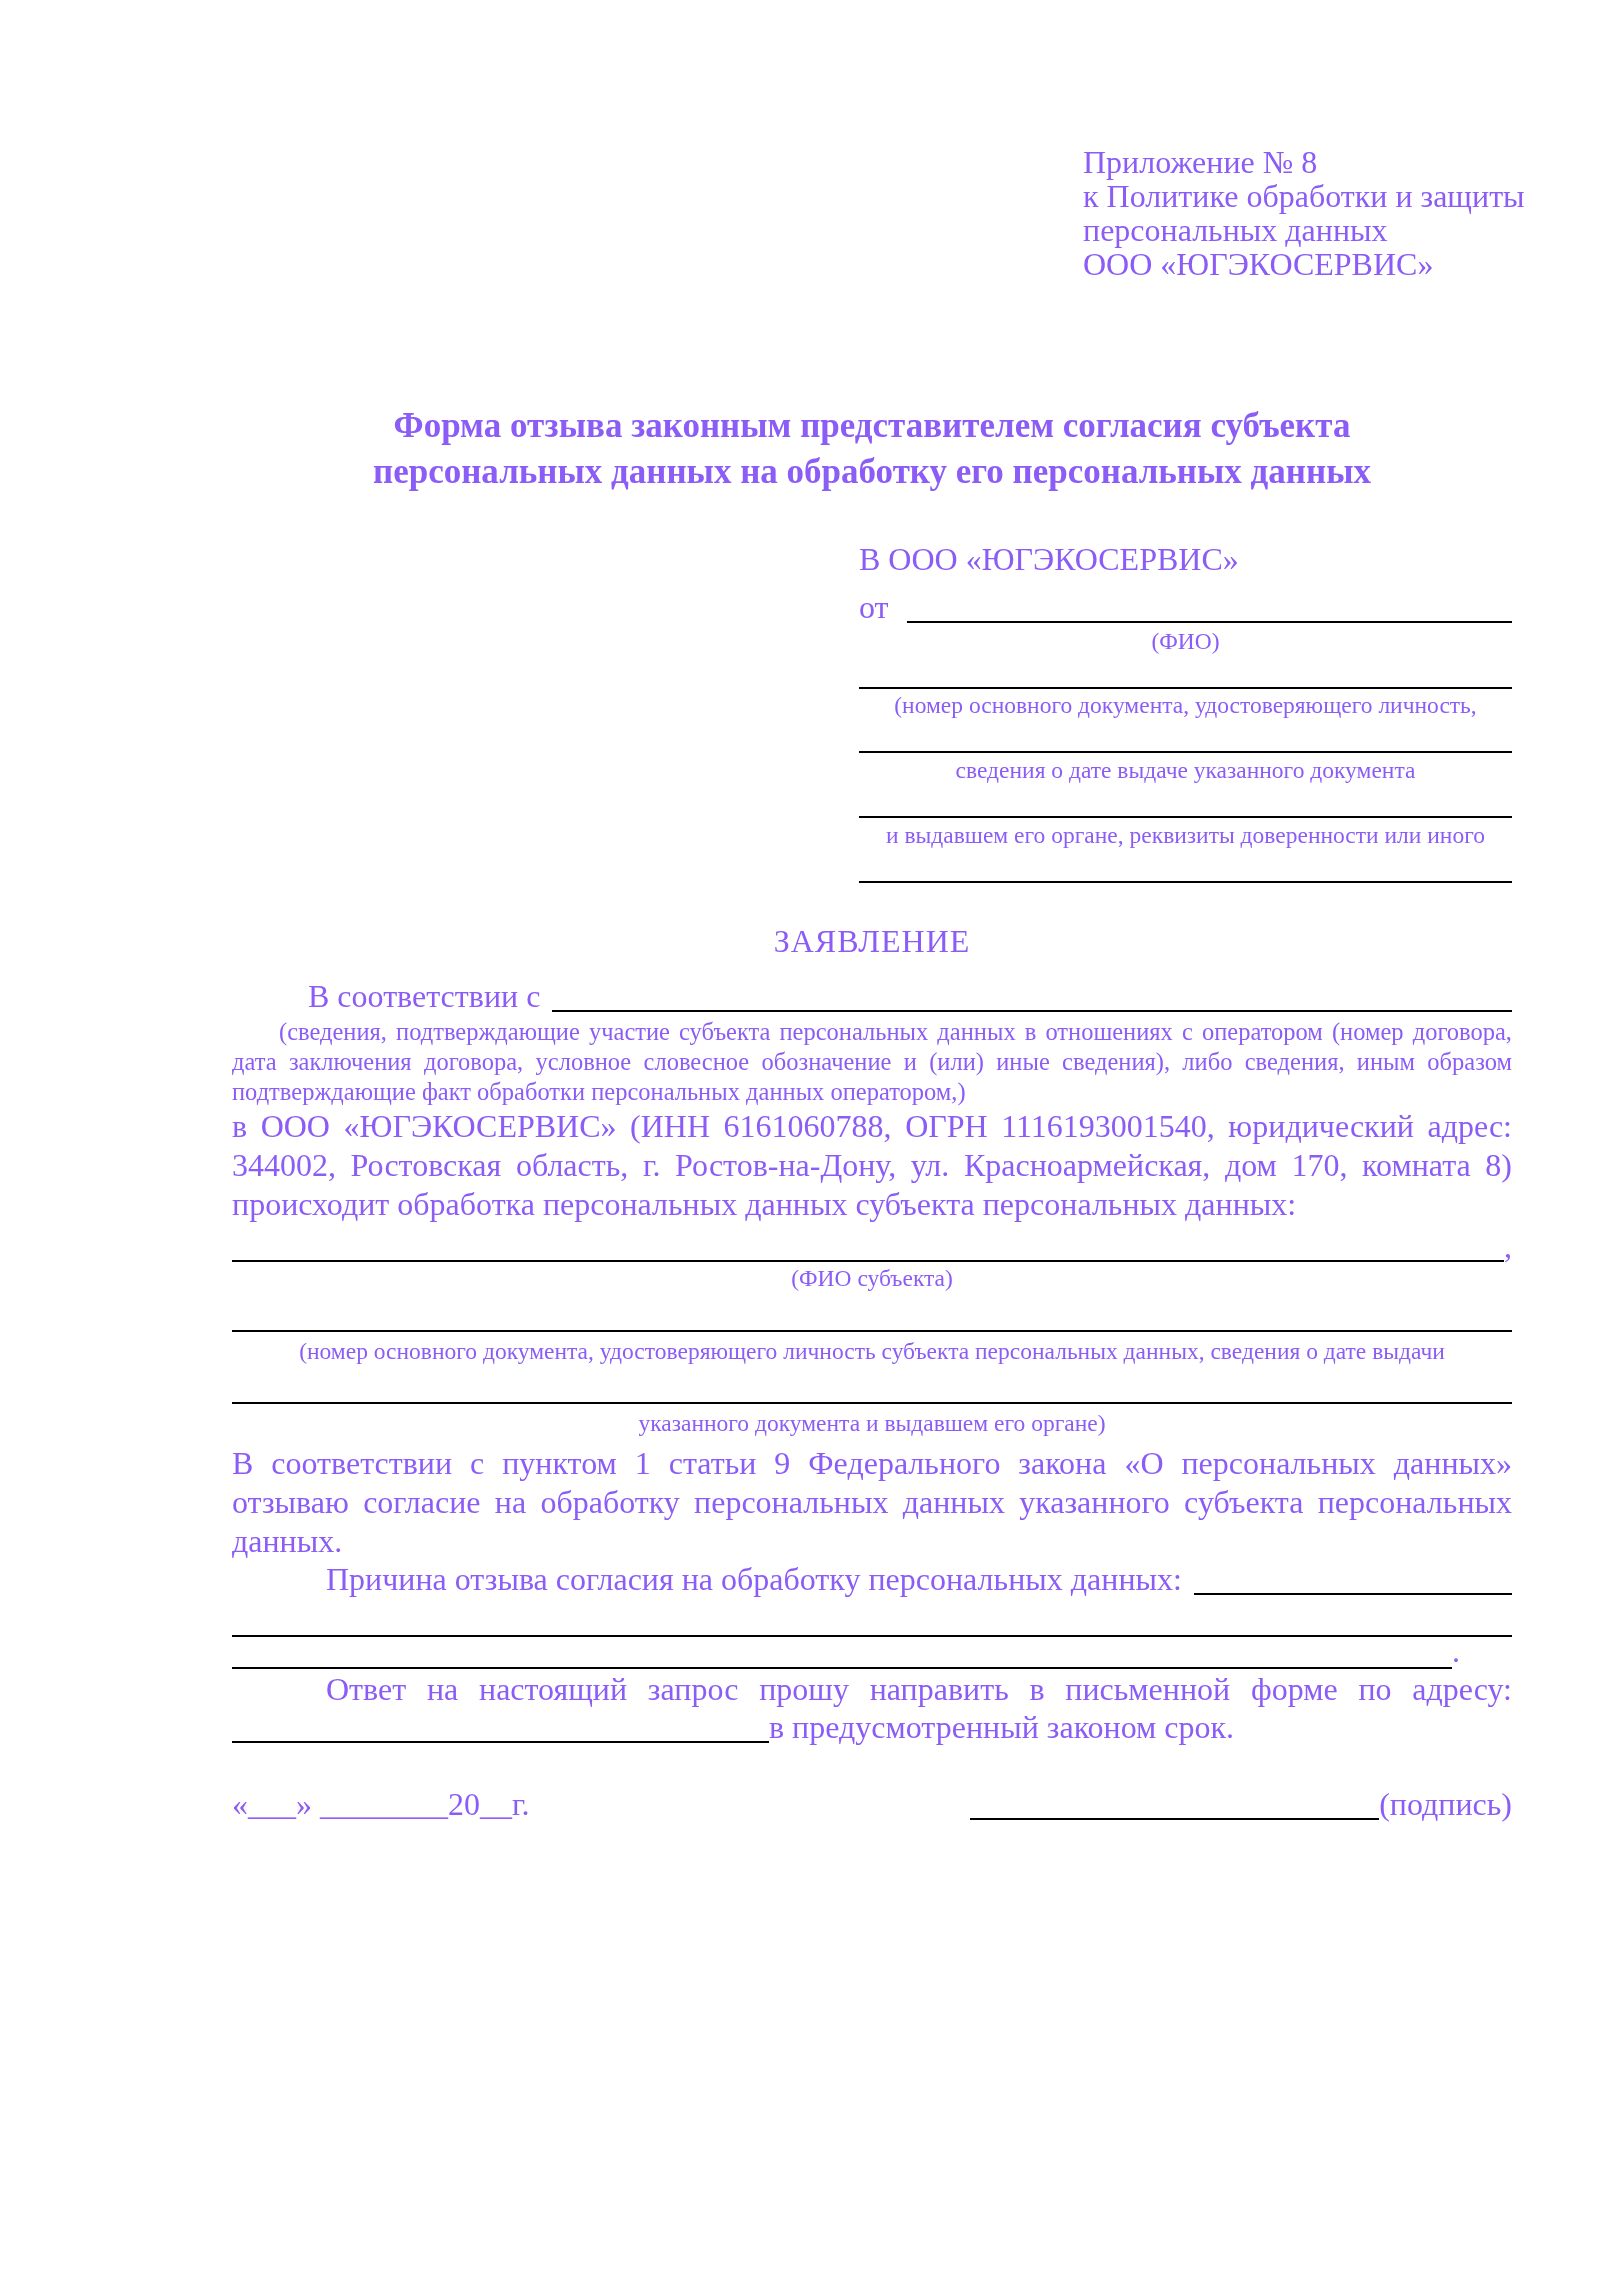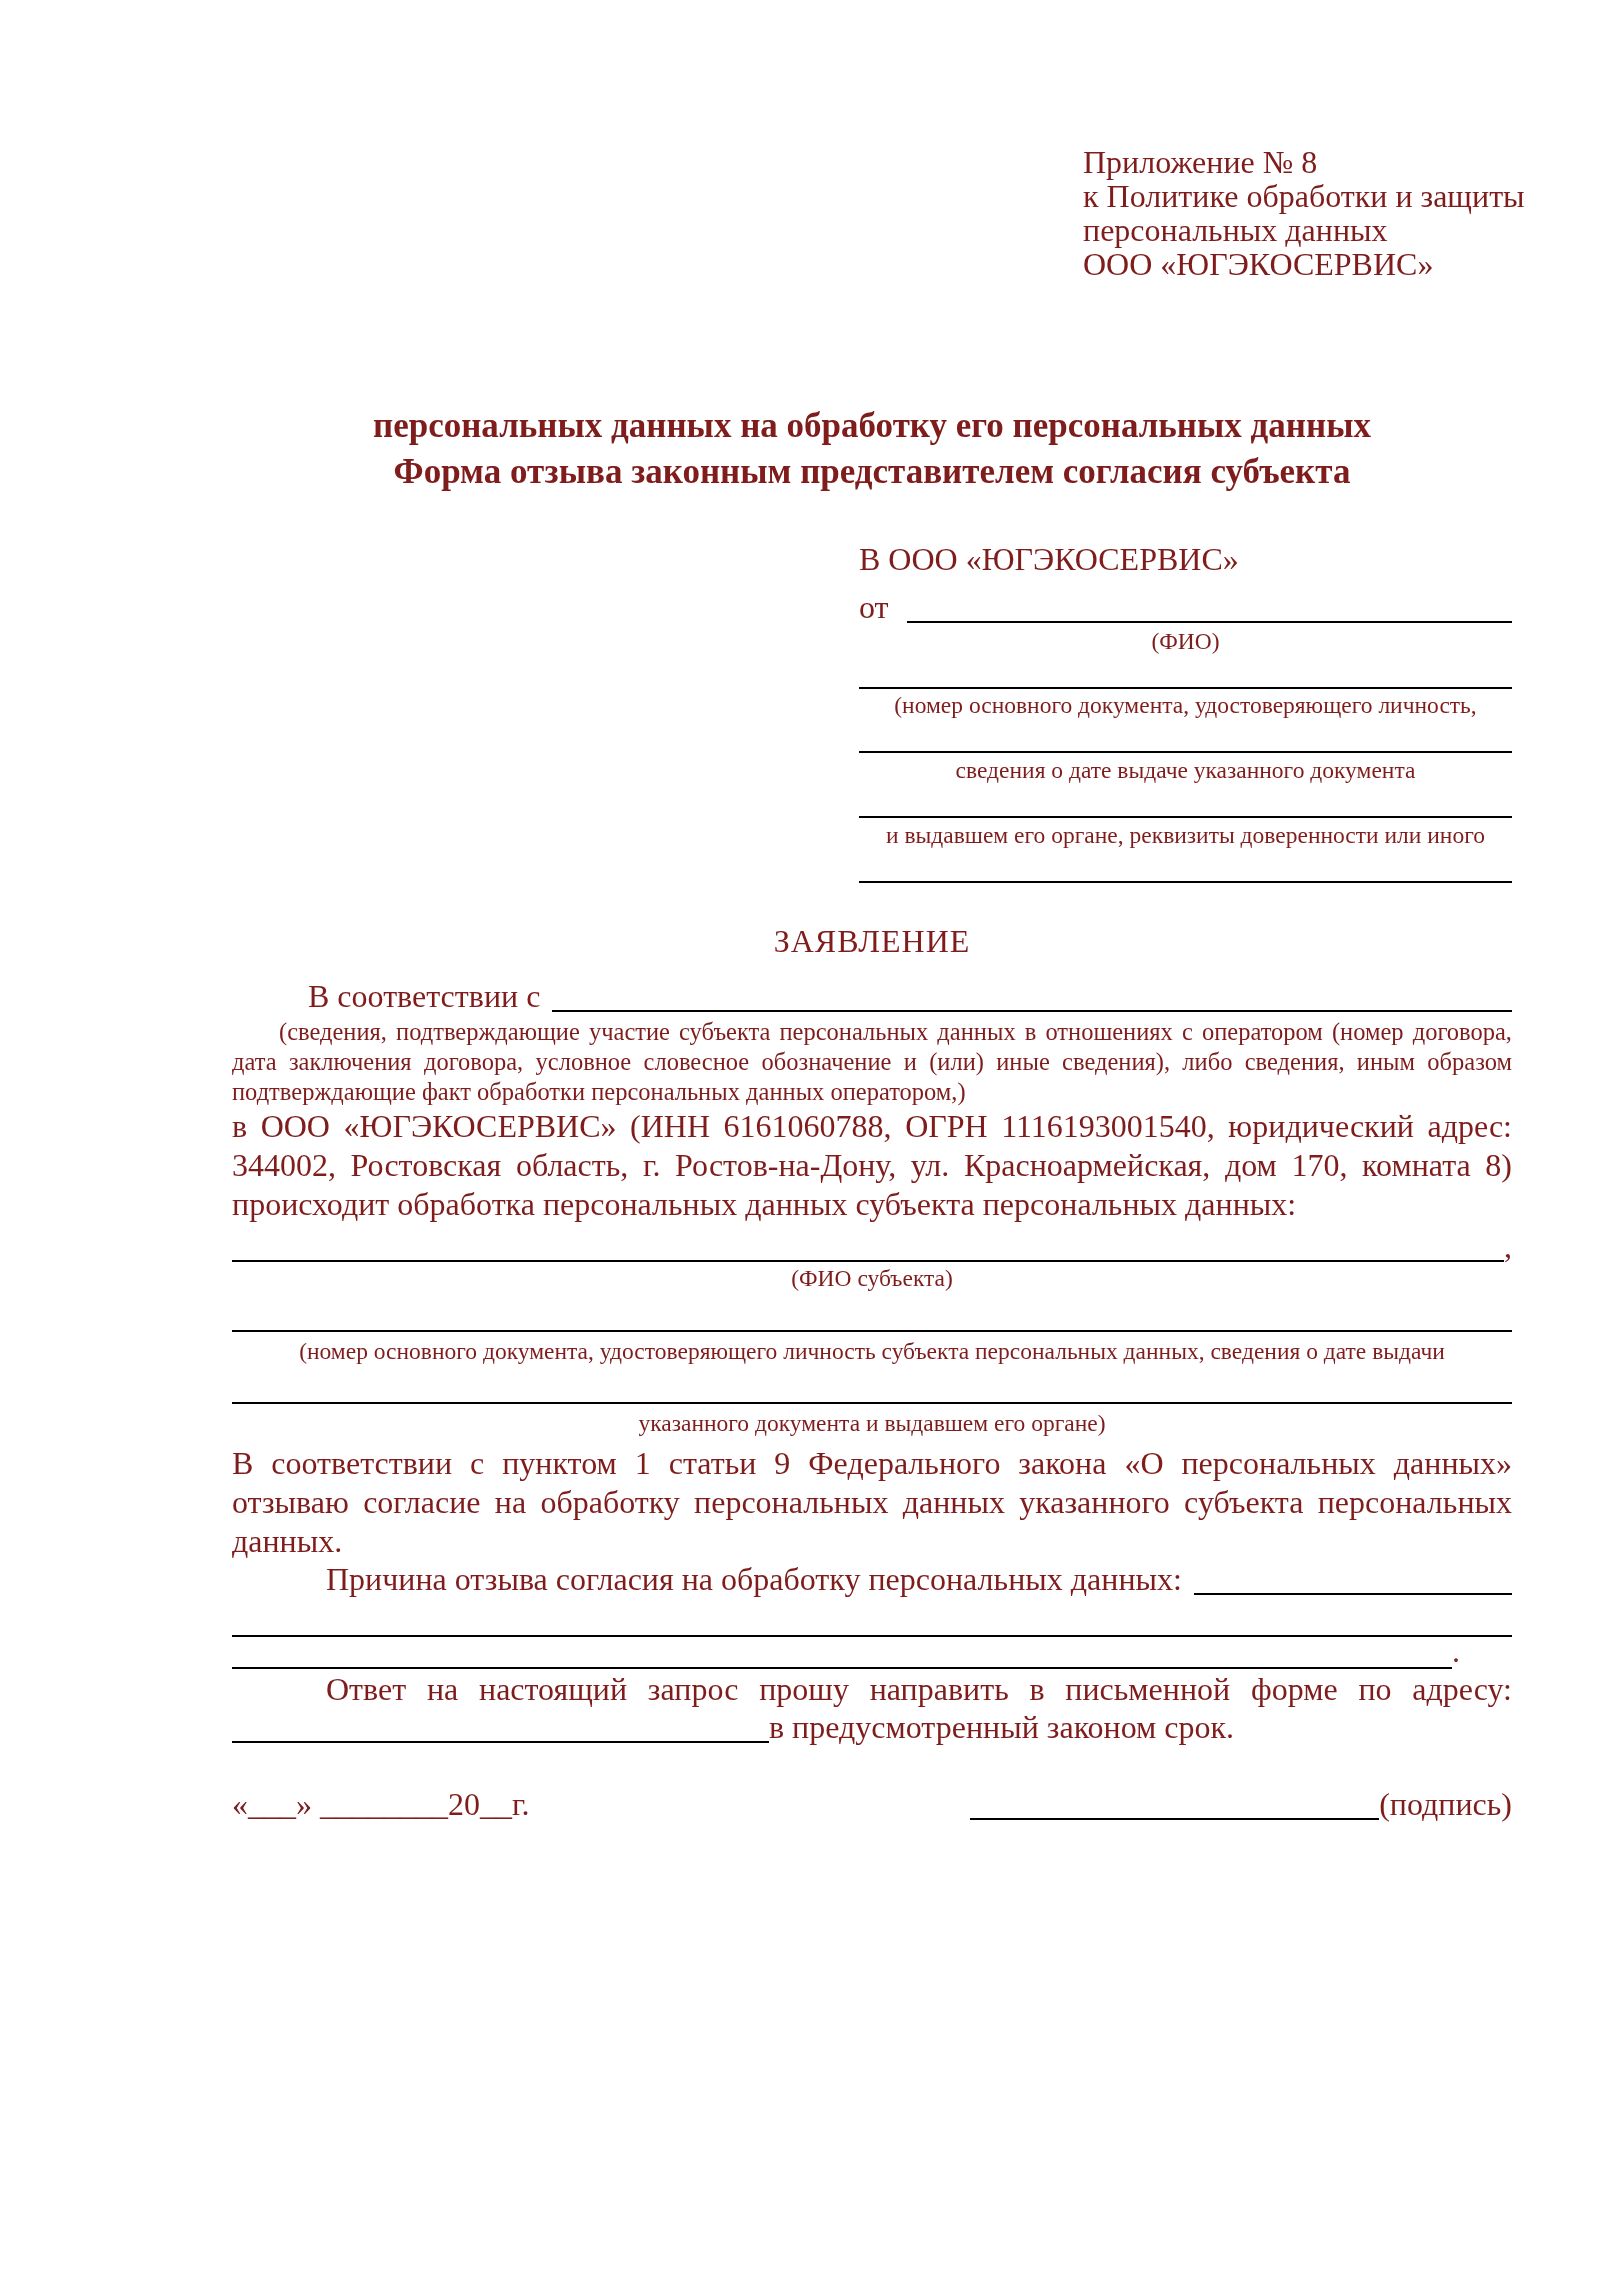--- a/index.html
+++ b/index.html
@@ -1,19 +1,19 @@
 <!DOCTYPE html>
 <html><head>
 <meta charset="utf-8">
 <style>
   html,body { margin:0; padding:0; background:#ffffff; }
   .page {
     position:relative;
     width:1621px; height:2293px;
-    background:#ffffff; color:#7f1d1d;
+    background:#ffffff; color:#8b5cf6;
     font-family:"Liberation Serif", "DejaVu Serif", serif;
     box-sizing:border-box;
     padding:145px 109px 0 232px;
     overflow:hidden;
   }
   
   .hdr { margin-left:851px; font-size:32px; line-height:34px; }
   .hdr div { white-space:nowrap; }
 
   
@@ -67,22 +67,22 @@
 <div class="page">
 
   <div class="hdr">
     <div>Приложение № 8</div>
     <div>к Политике обработки и защиты</div>
     <div>персональных данных</div>
     <div>ООО «ЮГЭКОСЕРВИС»</div>
   </div>
 
   <div class="title">
+    <div>Форма отзыва законным представителем согласия субъекта</div>
     <div>персональных данных на обработку его персональных данных</div>
-    <div>Форма отзыва законным представителем согласия субъекта</div>
   </div>
 
   <div class="addr">
     <div class="addr-to">В ООО «ЮГЭКОСЕРВИС»</div>
     <div class="from-row">
       <span>от</span>
       <span class="fill"></span>
     </div>
     <div class="caption">(ФИО)</div>
 

